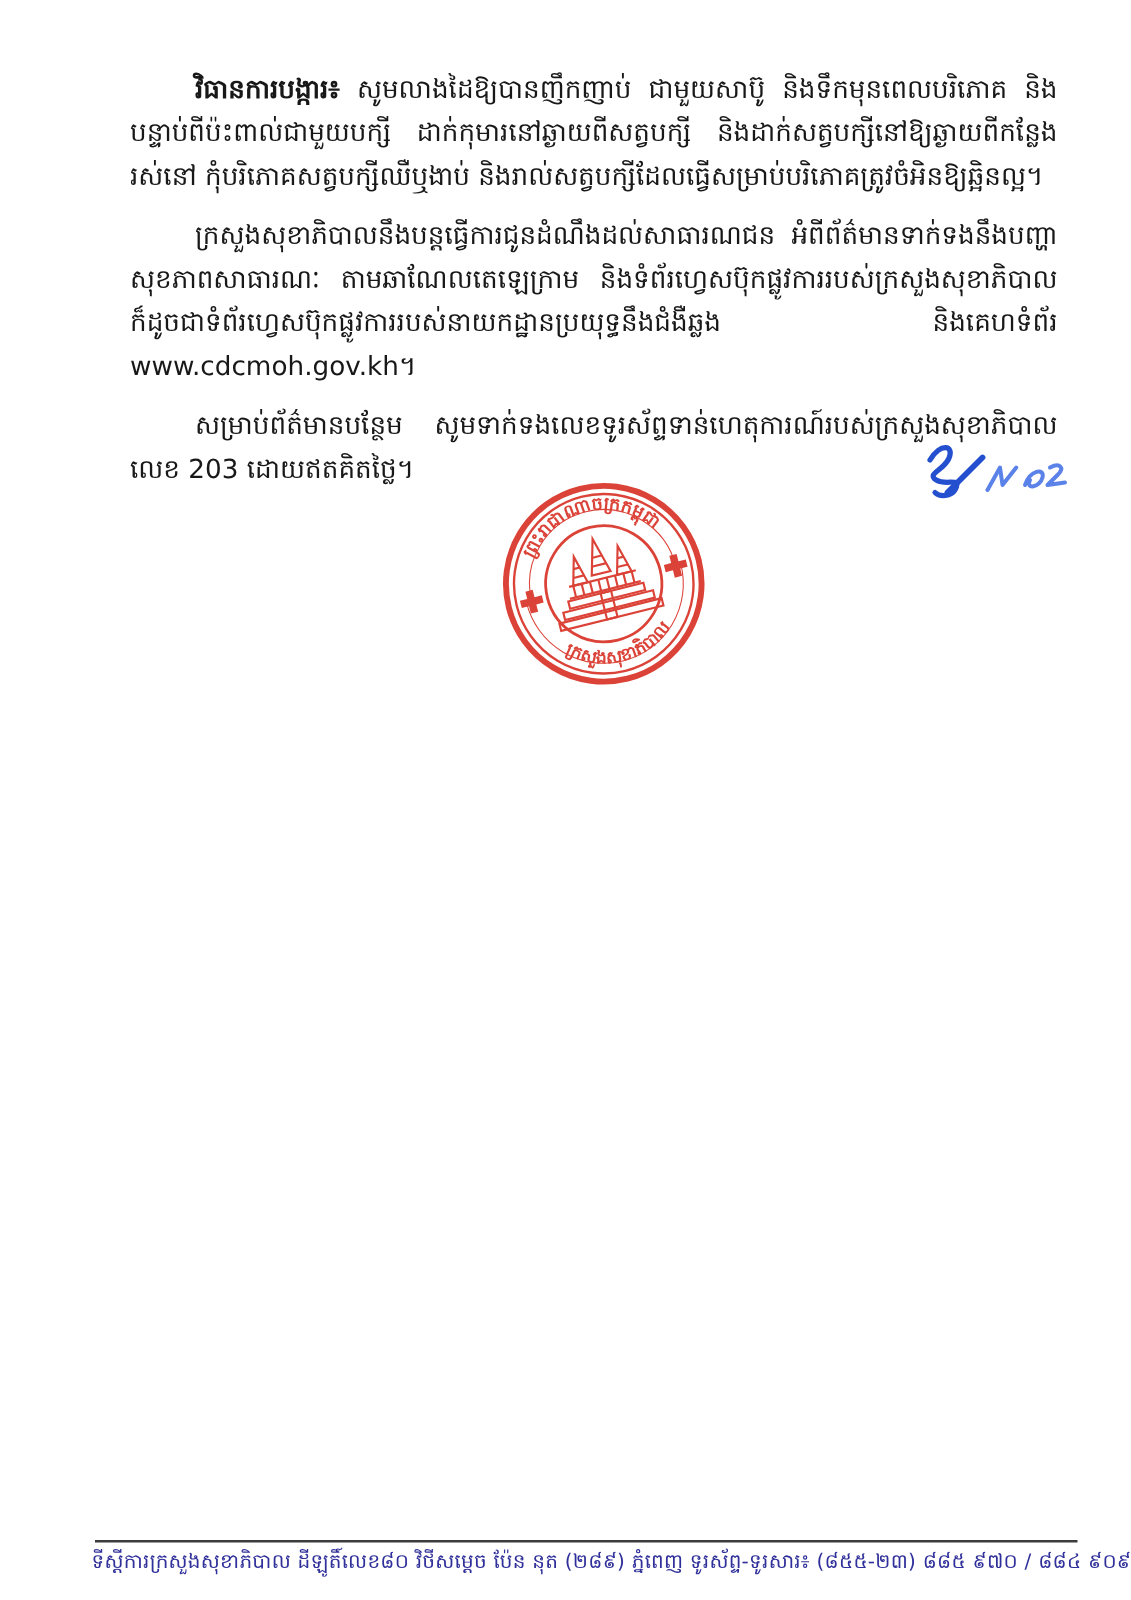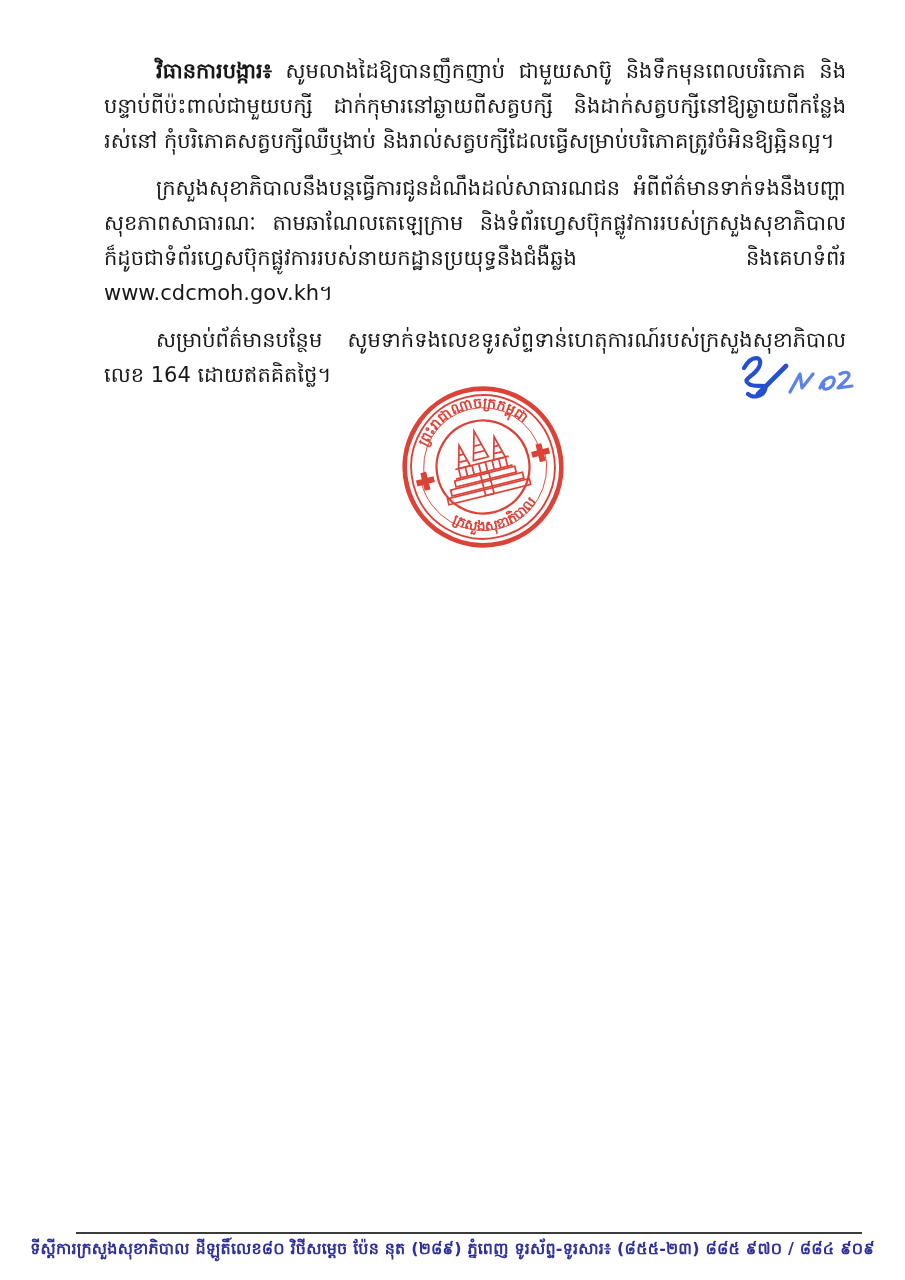--- a/index.html
+++ b/index.html
@@ -44,35 +44,35 @@
     width:140px;height:62px;
   }
   .footer-rule{
     position:absolute;
     left:76px;top:1232px;width:786px;
     border-top:2px solid #3c3c3c;
   }
   .page-footer{
     position:absolute;
     left:0;top:1238px;width:905px;
-    text-align:center;
+    text-align:right;
     font-size:16px;
-    font-weight:bold;
+    font-weight:normal;
     letter-spacing:.2px;
   }
 </style>
 </head>
 <body>
 
 <div class="page">
 
   <div class="body-text">
     <p><span class="lead">វិធានការបង្ការ៖</span><span> សូមលាងដៃឱ្យបានញឹកញាប់ ជាមួយសាប៊ូ និងទឹកមុនពេលបរិភោគ និងបន្ទាប់ពីប៉ះពាល់ជាមួយបក្សី ដាក់កុមារនៅឆ្ងាយពីសត្វបក្សី និងដាក់សត្វបក្សីនៅឱ្យឆ្ងាយពីកន្លែងរស់នៅ កុំបរិភោគសត្វបក្សីឈឺឬងាប់ និងរាល់សត្វបក្សីដែលធ្វើសម្រាប់បរិភោគត្រូវចំអិនឱ្យឆ្អិនល្អ។</span></p>
     <p><span>ក្រសួងសុខាភិបាលនឹងបន្តធ្វើការជូនដំណឹងដល់សាធារណជន អំពីព័ត៌មានទាក់ទងនឹងបញ្ហាសុខភាពសាធារណៈ តាមឆាណែលតេឡេក្រាម និងទំព័រហ្វេសប៊ុកផ្លូវការរបស់ក្រសួងសុខាភិបាល ក៏ដូចជាទំព័រហ្វេសប៊ុកផ្លូវការរបស់នាយកដ្ឋានប្រយុទ្ធនឹងជំងឺឆ្លង និងគេហទំព័រ www.cdcmoh.gov.kh។</span></p>
-    <p class="para-3"><span>សម្រាប់ព័ត៌មានបន្ថែម សូមទាក់ទងលេខទូរស័ព្ទទាន់ហេតុការណ៍របស់ក្រសួងសុខាភិបាល លេខ 164 ដោយឥតគិតថ្លៃ។</span></p>
+    <p class="para-3"><span>សម្រាប់ព័ត៌មានបន្ថែម សូមទាក់ទងលេខទូរស័ព្ទទាន់ហេតុការណ៍របស់ក្រសួងសុខាភិបាល លេខ 203 ដោយឥតគិតថ្លៃ។</span></p>
   </div>
 
   <div class="dateline">
   </div>
 
   <div class="signature">
     <svg viewBox="0 0 140 62" width="140" height="62">
       <g fill="none" stroke-linecap="round" stroke-linejoin="round">
         <path d="M16,20 C24,6 36,8 31,19 C26,29 13,31 21,36 C29,41 42,33 36,44 C33,49 24,50 20,46" stroke="#2450cf" stroke-width="4.2"></path>
         <path d="M30,46 L58,18" stroke="#2450cf" stroke-width="4.6"></path>

